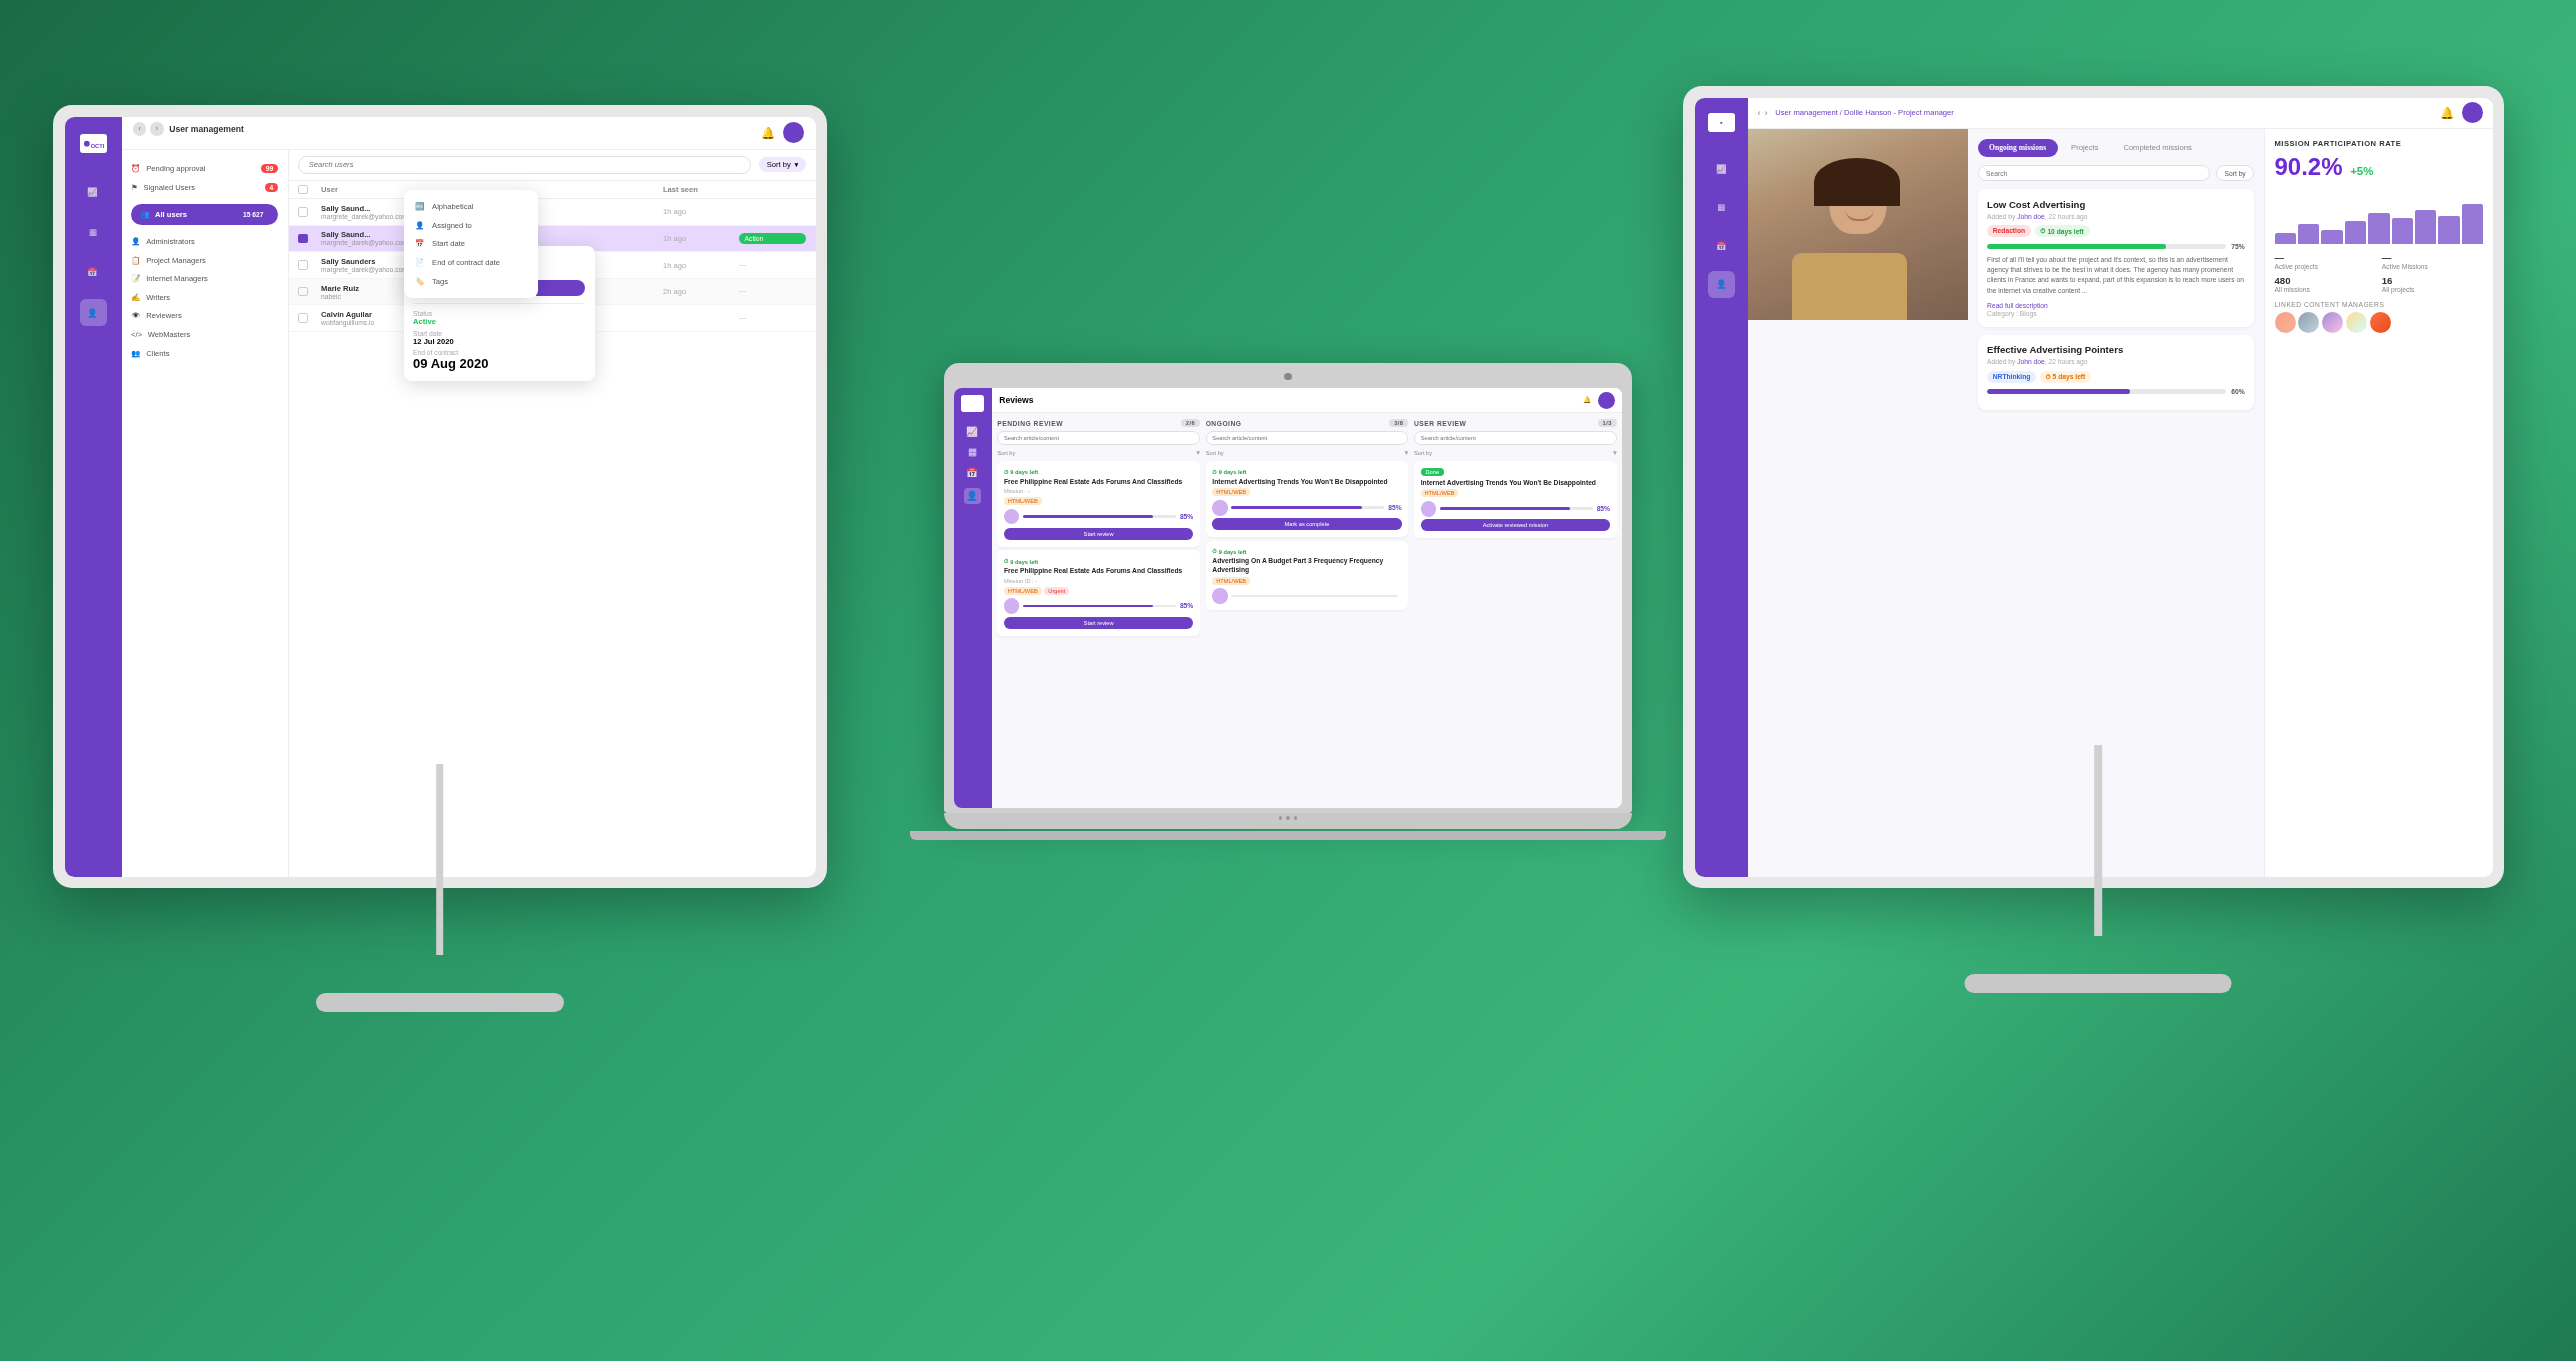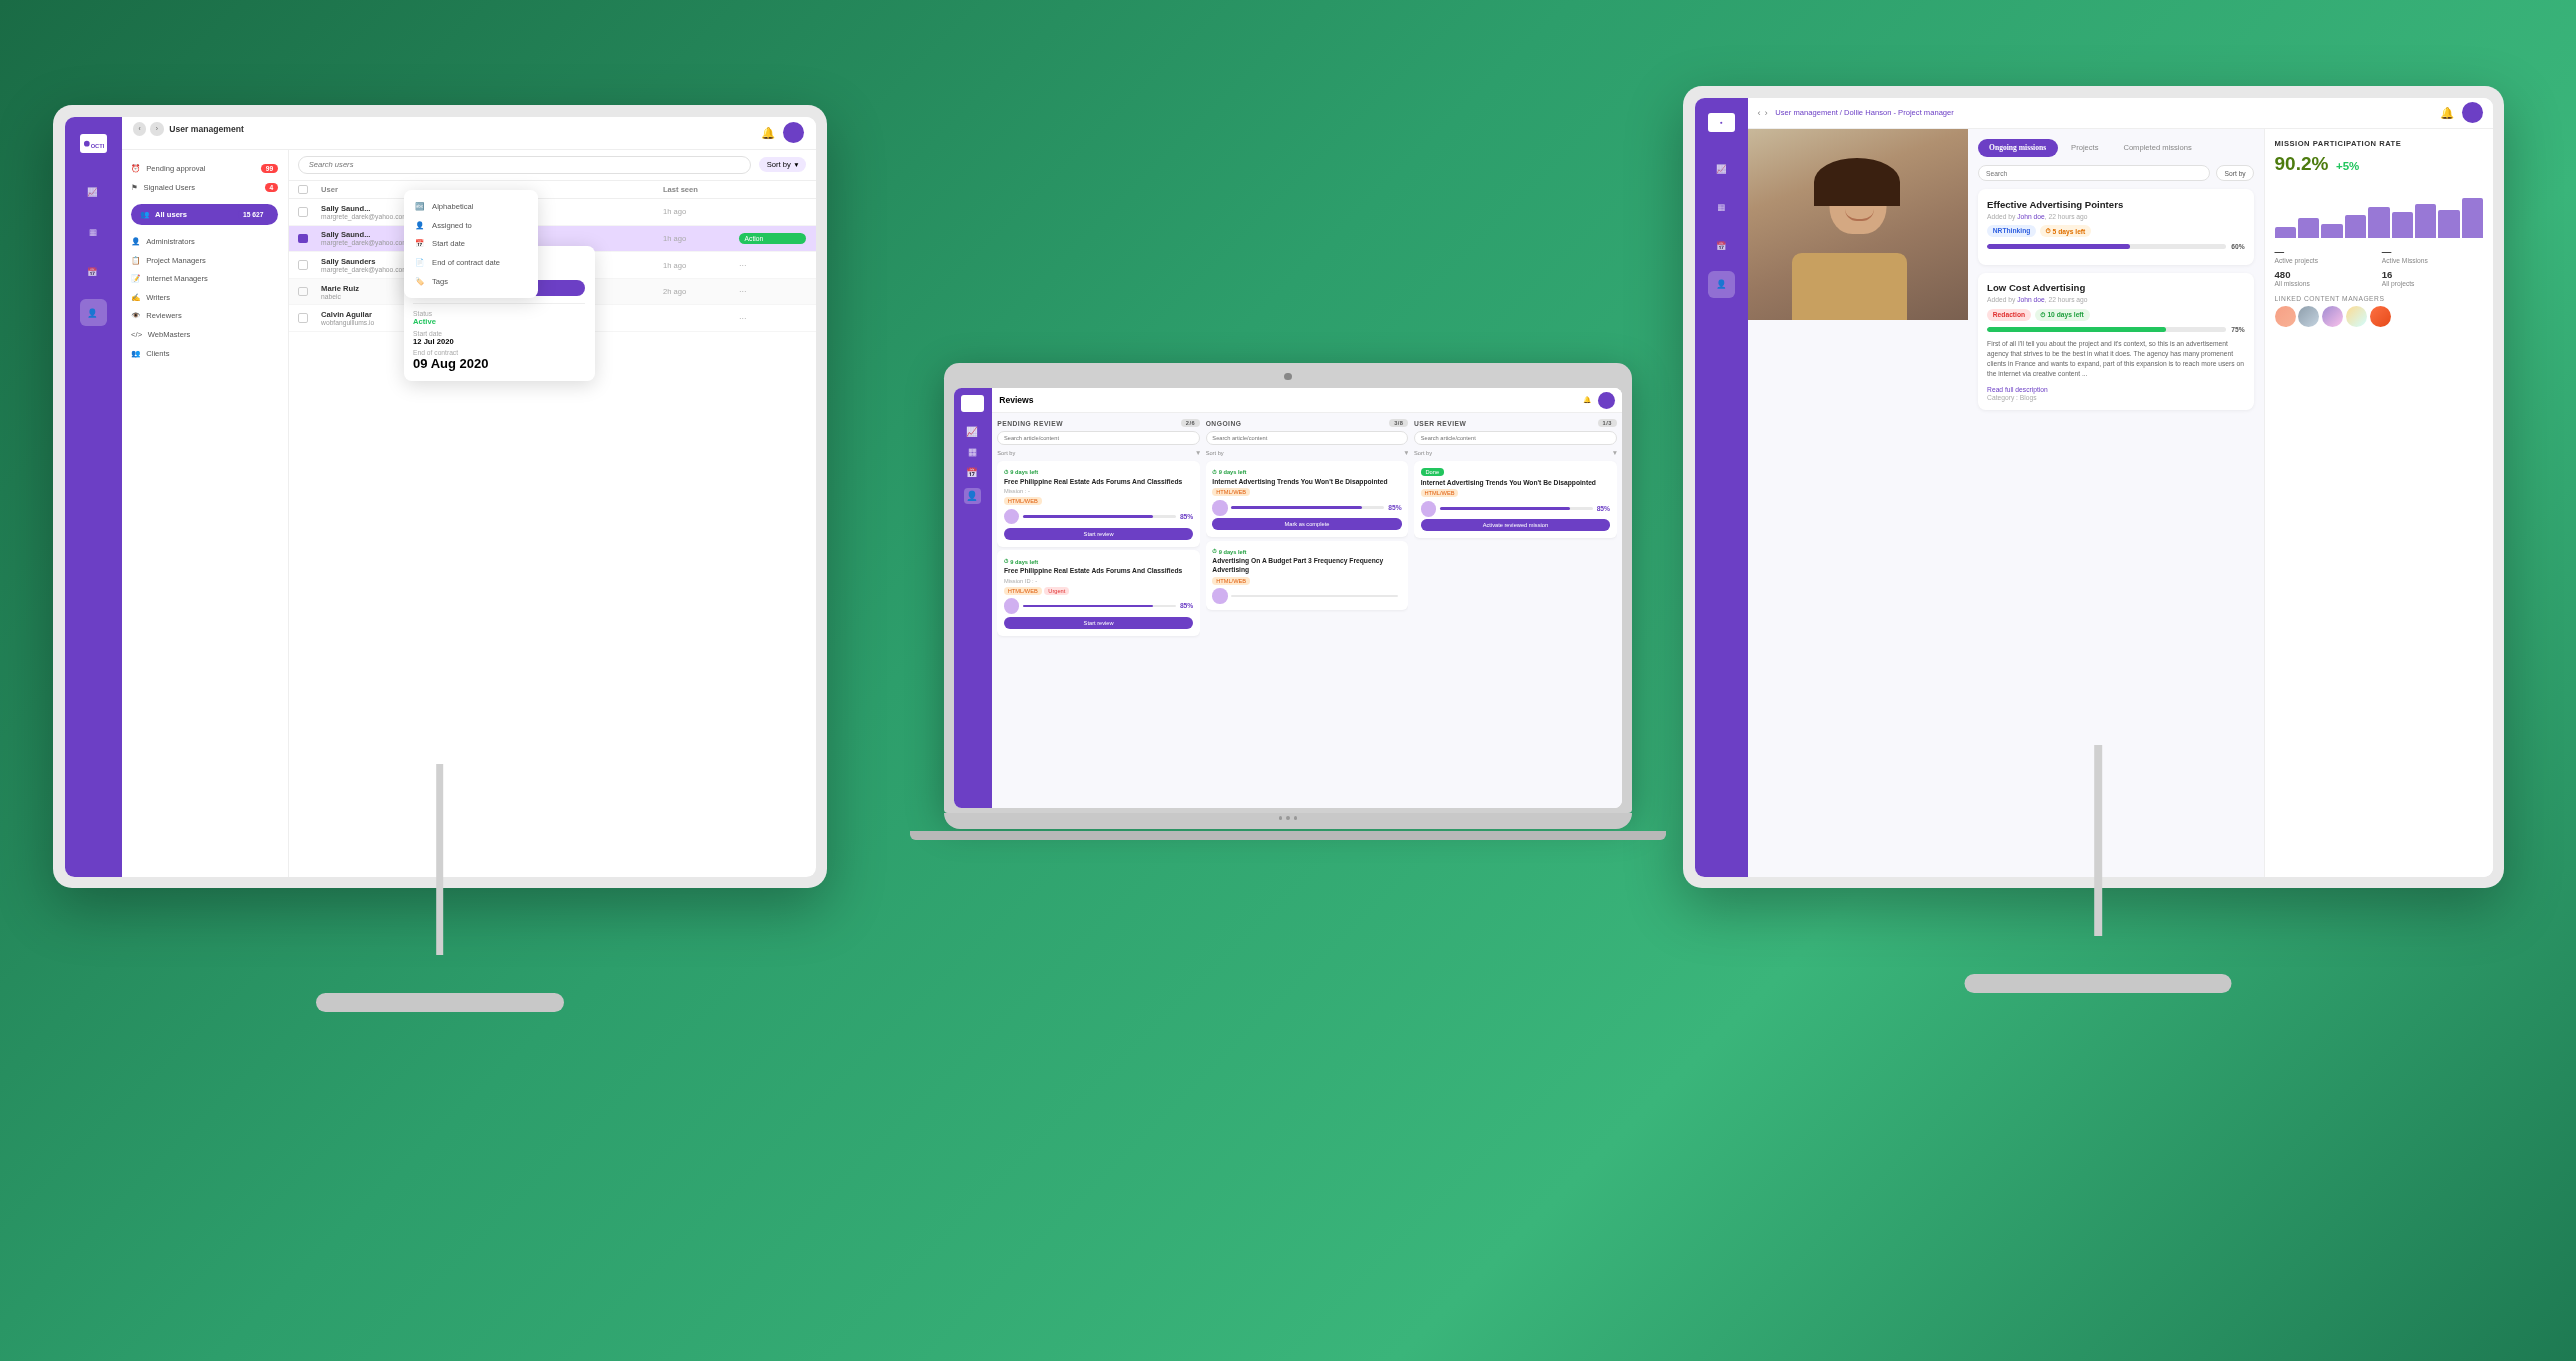--- a/index.html
+++ b/index.html
@@ -590,23 +590,23 @@
     }
     .stats-title {
       font-size: 7.6px;
       font-weight: 700;
       color: #333;
       text-transform: uppercase;
       letter-spacing: 0.5px;
       margin-bottom: 5.7px;
     }
     .participation-rate {
-      font-size: 19px;
+      font-size: 24px;
       font-weight: 800;
-      color: #4d7c0f;
+      color: #6d28d9;
     }
     .rate-change {
       color: #22c55e;
       font-size: 11.5px;
       font-weight: 700;
     }
     .chart-area {
       height: 57px;
       display: flex;
       align-items: flex-end;
@@ -1102,60 +1102,60 @@
                   <div class="missions-tab active">Ongoing missions</div>
                   <div class="missions-tab">Projects</div>
                   <div class="missions-tab">Completed missions</div>
                 </div>
                 <div class="missions-search">
                   <input class="missions-search-input" placeholder="Search" style="">
                   <div class="sort-btn">Sort by</div>
                 </div>
 
                 <div class="mission-card">
+                  <div class="mission-title">Low Cost Advertising</div>
+                  <div class="mission-added">
+                    Added by <a>John doe</a>, <span>22 hours ago</span>
+                  </div>
+                  <div class="mission-tags">
+                    <span class="tag-redaction">Redaction</span>
+                    <span class="tag-time">
+                      <span>⏱</span>
+                      <span>10 days left</span>
+                    </span>
+                  </div>
+                  <div class="progress-bar-container">
+                    <div class="progress-bar">
+                      <div class="progress-fill" style="width:75%;"></div>
+                    </div>
+                    <span class="progress-pct">75%</span>
+                  </div>
+                  <div class="mission-desc">First of all I'll tell you about the project and it's context, so this is an advertisement agency that strives to be the best in what it does. The agency has many promenent clients in France and wants to expand, part of this expansion is to reach more users on the internet via creative content ...</div>
+                  <a class="read-more">Read full description</a>
+                  <div class="mission-category">Category : Blogs</div>
+                </div>
+
+                <div class="mission-card">
                   <div class="mission-title">Effective Advertising Pointers</div>
                   <div class="mission-added">
                     Added by <a>John doe</a>, <span>22 hours ago</span>
                   </div>
                   <div class="mission-tags">
                     <span class="tag-nrthinking">NRThinking</span>
                     <span class="tag-time-orange">
                       <span>⏱</span>
                       <span>5 days left</span>
                     </span>
                   </div>
                   <div class="progress-bar-container">
                     <div class="progress-bar">
                       <div class="progress-fill" style="width:60%;background:#6c3fc5;"></div>
                     </div>
                     <span class="progress-pct">60%</span>
                   </div>
-                </div>
-
-                <div class="mission-card">
-                  <div class="mission-title">Low Cost Advertising</div>
-                  <div class="mission-added">
-                    Added by <a>John doe</a>, <span>22 hours ago</span>
-                  </div>
-                  <div class="mission-tags">
-                    <span class="tag-redaction">Redaction</span>
-                    <span class="tag-time">
-                      <span>⏱</span>
-                      <span>10 days left</span>
-                    </span>
-                  </div>
-                  <div class="progress-bar-container">
-                    <div class="progress-bar">
-                      <div class="progress-fill" style="width:75%;"></div>
-                    </div>
-                    <span class="progress-pct">75%</span>
-                  </div>
-                  <div class="mission-desc">First of all I'll tell you about the project and it's context, so this is an advertisement agency that strives to be the best in what it does. The agency has many promenent clients in France and wants to expand, part of this expansion is to reach more users on the internet via creative content ...</div>
-                  <a class="read-more">Read full description</a>
-                  <div class="mission-category">Category : Blogs</div>
                 </div>
               </div>
 
               <div class="stats-panel">
                 <div class="stats-title">MISSION PARTICIPATION RATE</div>
                 <div style="display:flex;align-items:baseline;gap:7.6px;">
                   <span class="participation-rate">90.2%</span>
                   <span class="rate-change">+5%</span>
                 </div>
                 <div class="chart-area">

